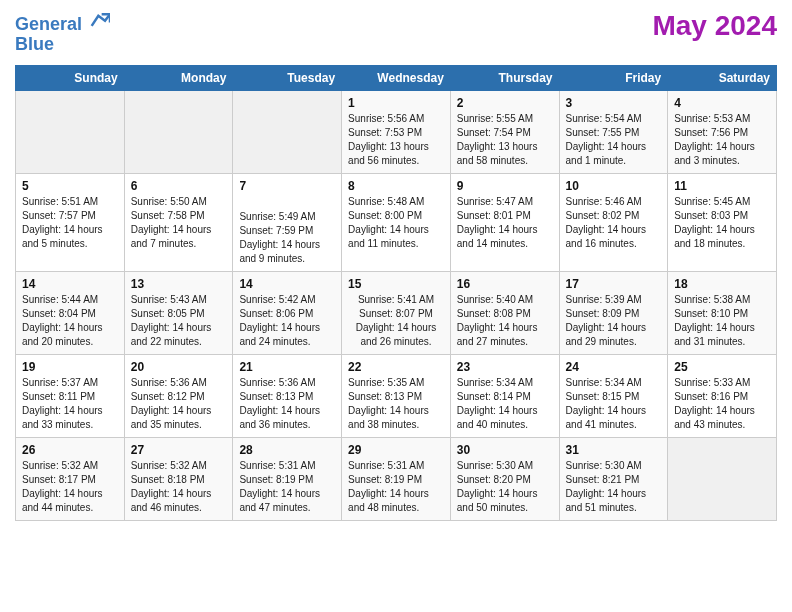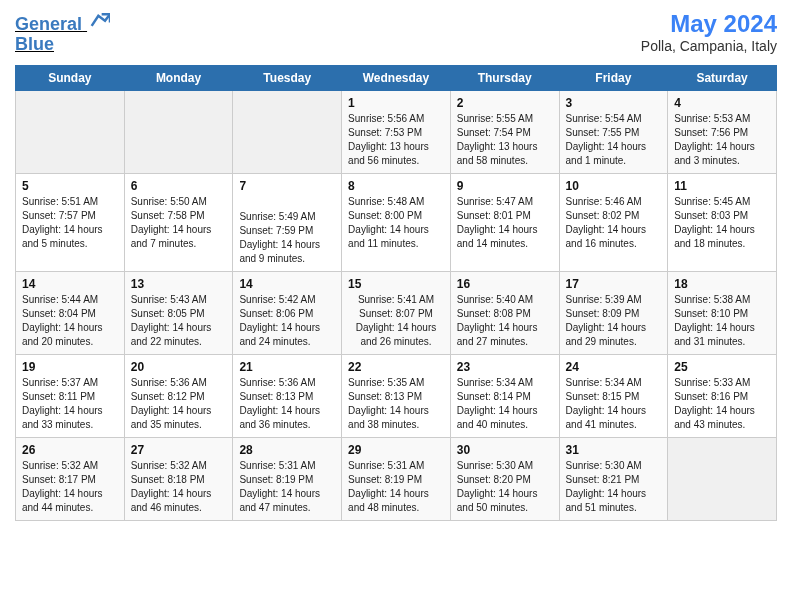--- a/index.html
+++ b/index.html
@@ -15,57 +15,56 @@
     }
     .header {
       display: flex;
       justify-content: space-between;
       align-items: flex-start;
       margin-bottom: 10px;
     }
     .logo {
       display: flex;
       align-items: center;
-      text-decoration: underline;
     }
     .logo-text {
       font-size: 18px;
       font-weight: bold;
       color: #1a3a5c;
       line-height: 1.1;
     }
     .logo-text span {
       color: #3a7abf;
     }
     .logo-icon {
       width: 20px;
       height: 20px;
       margin-left: 3px;
     }
     .title-block {
       text-align: right;
     }
     .month-title {
-      font-size: 24px;
+      font-size: 28px;
       font-weight: bold;
-      color: #3b82f6;
+      color: #a21caf;
     }
     .subtitle {
       font-size: 14px;
       color: #333;
     }
     table {
       width: 100%;
       border-collapse: collapse;
       font-size: 10.5px;
     }
     thead tr th {
       background-color: #2c6fad;
       color: #fff;
-      text-align: center;
+      text-align: right;
       padding: 5px 6px;
       font-size: 12px;
       font-weight: bold;
       border: 1px solid #2c6fad;
     }
     tbody tr td {
       border: 1px solid #ccc;
       padding: 5px 6px;
       vertical-align: top;
       min-height: 80px;
@@ -104,21 +103,20 @@
           <svg class="logo-icon" viewBox="0 0 24 18" fill="none">
             <path d="M2 16 L10 4 L18 10 L24 2" stroke="#3a7abf" stroke-width="3" fill="none"></path>
             <path d="M14 2 L24 2 L24 12" stroke="#3a7abf" stroke-width="3" fill="none"></path>
           </svg>
         </div>
         <div class="logo-text" style="color:#3a7abf;">Blue</div>
       </div>
     </div>
     <div class="title-block">
       <div class="month-title">May 2024</div>
-      <div class="subtitle">Polla, Campania, Italy</div>
     </div>
   </div>
 
   <table>
     <thead>
       <tr>
       <th>Sunday</th>
           <th>Monday</th>
           <th>Tuesday</th>
           <th>Wednesday</th>

